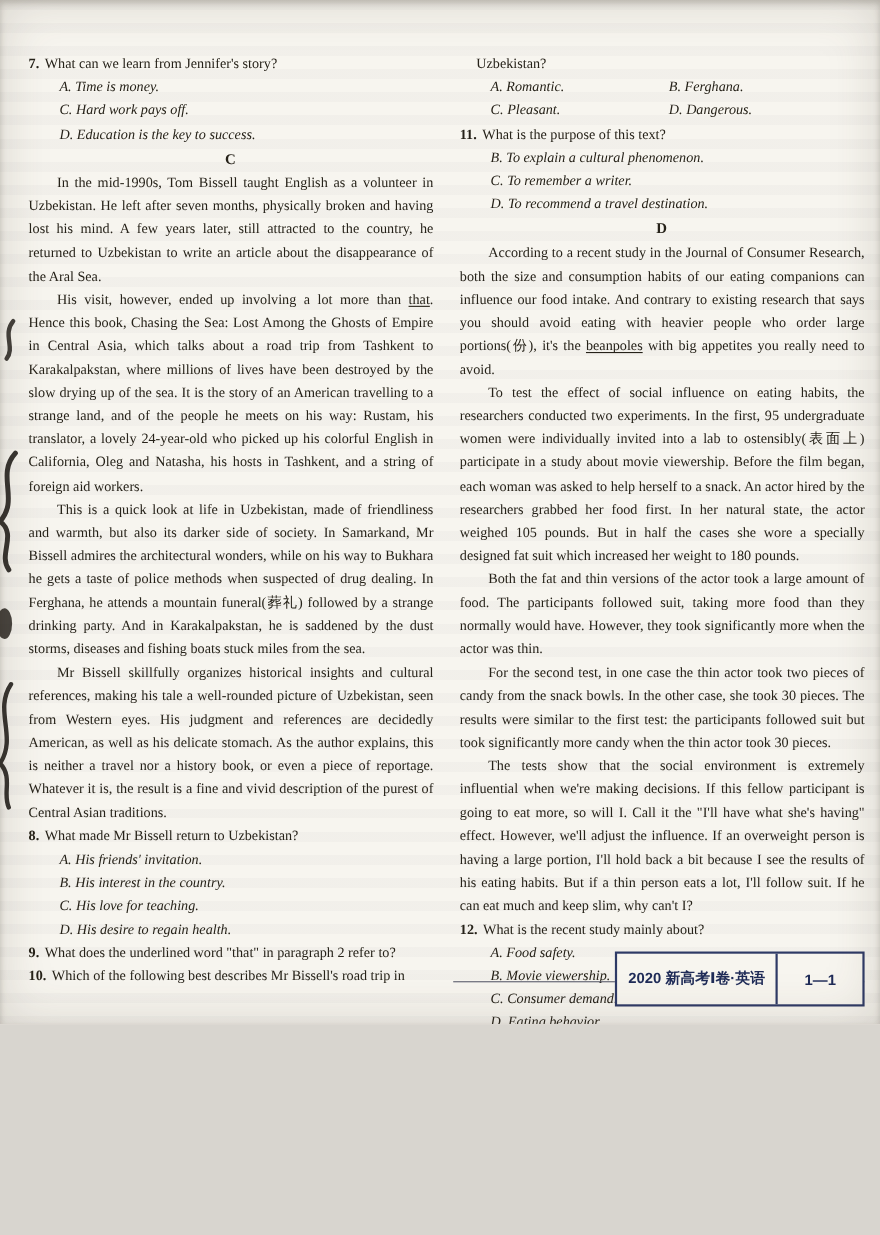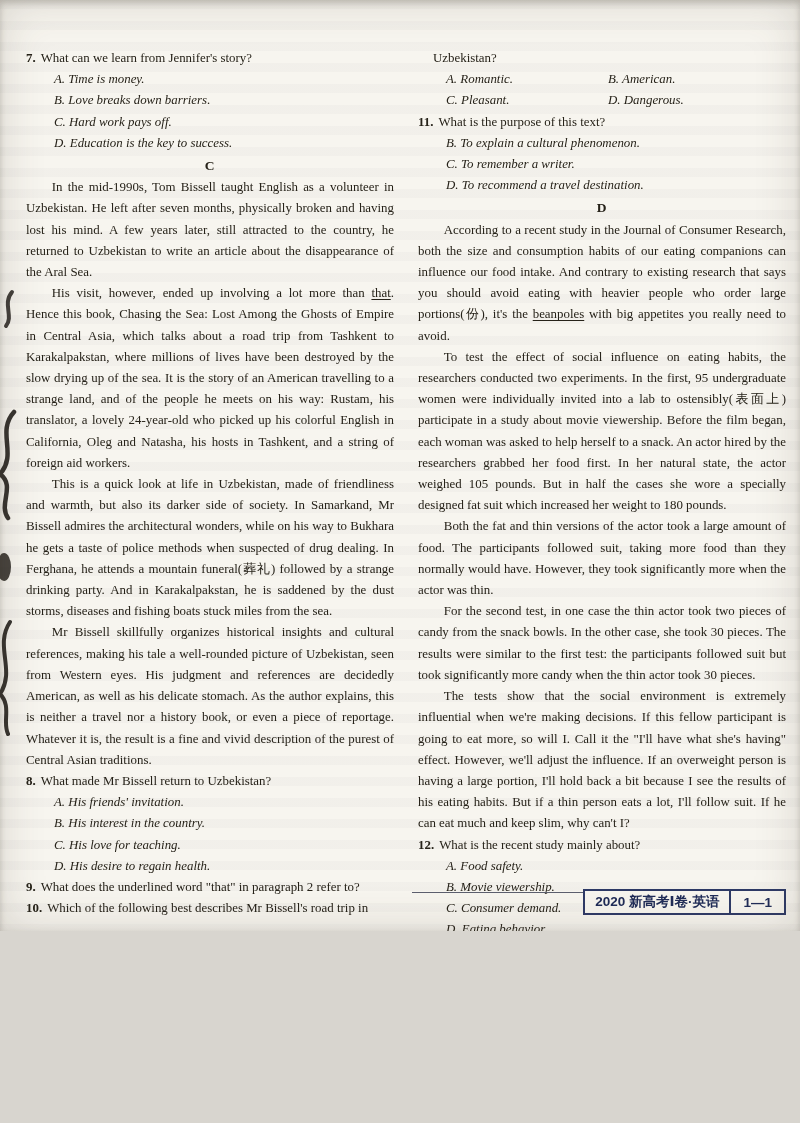--- a/index.html
+++ b/index.html
@@ -26,22 +26,22 @@
   .section-heading { text-align:center; font-weight:700; font-size:13.5px; letter-spacing:1px; margin:1px 0; }
   .u { text-decoration:underline; text-underline-offset:2px; }
   .bt { }
   .ink { position:absolute; left:-2px; top:282px; width:30px; height:480px; }
   .footer-rule { position:absolute; left:412px; right:14px; bottom:38px; border-top:1.5px solid #5c5f6e; }
   .footer {
     position:absolute; right:14px; bottom:16px; display:flex; align-items:center;
     border:2px solid #2e3a66; background:#f7f5ef;
     font-family:"Liberation Sans","DejaVu Sans",sans-serif;
   }
-  .exam-label { padding:2px 10px; font-weight:700; font-size:13.5px; color:#202c58; border-right:2px solid #2e3a66; white-space:nowrap; }
-  .page-num { padding:2px 12px; font-weight:700; font-size:13.5px; color:#202c58; white-space:nowrap; }
+  .exam-label { padding:14px 10px; font-weight:700; font-size:13.5px; color:#202c58; border-right:2px solid #2e3a66; white-space:nowrap; }
+  .page-num { padding:2px 24px; font-weight:700; font-size:13.5px; color:#202c58; white-space:nowrap; }
 </style>
 </head>
 <body>
 
 <div class="paper">
 
   <svg class="ink" viewBox="0 0 30 480" xmlns="http://www.w3.org/2000/svg">
     <path d="M 14 10 C 4 22, 16 34, 8 44" stroke="#15120e" stroke-width="4" fill="none" stroke-linecap="round" opacity="0.8"></path>
     <path d="M 16 130 C -2 150, 20 172, 2 192 C 18 204, 0 222, 10 236" stroke="#15120e" stroke-width="4.5" fill="none" stroke-linecap="round" opacity="0.85"></path>
     <ellipse cx="6" cy="285" rx="7" ry="14" fill="#1a1712" opacity="0.8"></ellipse>
@@ -49,21 +49,20 @@
   </svg>
 
   <div class="columns">
 
     <div class="col">
 
       <div class="question">
         <div class="stem"><span class="qnum">7.</span><span>What can we learn from Jennifer's story?</span></div>
         <div class="options">
           <div class="option">A. Time is money.</div>
-          <div class="option">B. Love breaks down barriers.</div>
           <div class="option">C. Hard work pays off.</div>
           <div class="option">D. Education is the key to success.</div>
         </div>
       </div>
 
       <section>
         <div class="section-heading">C</div>
         <p class="para">In the mid-1990s, Tom Bissell taught English as a volunteer in Uzbekistan. He left after seven months, physically broken and having lost his mind. A few years later, still attracted to the country, he returned to Uzbekistan to write an article about the disappearance of the Aral Sea.</p>
         <p class="para"><span>His visit, however, ended up involving a lot more than </span><span class="u">that</span><span>. Hence this book, </span><span class="bt">Chasing the Sea: Lost Among the Ghosts of Empire in Central Asia</span><span>, which talks about a road trip from Tashkent to Karakalpakstan, where millions of lives have been destroyed by the slow drying up of the sea. It is the story of an American travelling to a strange land, and of the people he meets on his way: Rustam, his translator, a lovely 24-year-old who picked up his colorful English in California, Oleg and Natasha, his hosts in Tashkent, and a string of foreign aid workers.</span></p>
         <p class="para">This is a quick look at life in Uzbekistan, made of friendliness and warmth, but also its darker side of society. In Samarkand, Mr Bissell admires the architectural wonders, while on his way to Bukhara he gets a taste of police methods when suspected of drug dealing. In Ferghana, he attends a mountain funeral(葬礼) followed by a strange drinking party. And in Karakalpakstan, he is saddened by the dust storms, diseases and fishing boats stuck miles from the sea.</p>
@@ -89,21 +88,21 @@
       </div>
 
     </div>
 
     <div class="col">
 
       <div class="question">
         <div>Uzbekistan?</div>
         <div class="options grid2">
           <div class="option">A. Romantic.</div>
-          <div class="option">B. American.</div>
+          <div class="option">B. Ferghana.</div>
           <div class="option">C. Pleasant.</div>
           <div class="option">D. Dangerous.</div>
         </div>
       </div>
 
       <div class="question">
         <div class="stem"><span class="qnum">11.</span><span>What is the purpose of this text?</span></div>
         <div class="options">
           <div class="option">B. To explain a cultural phenomenon.</div>
           <div class="option">C. To remember a writer.</div>

